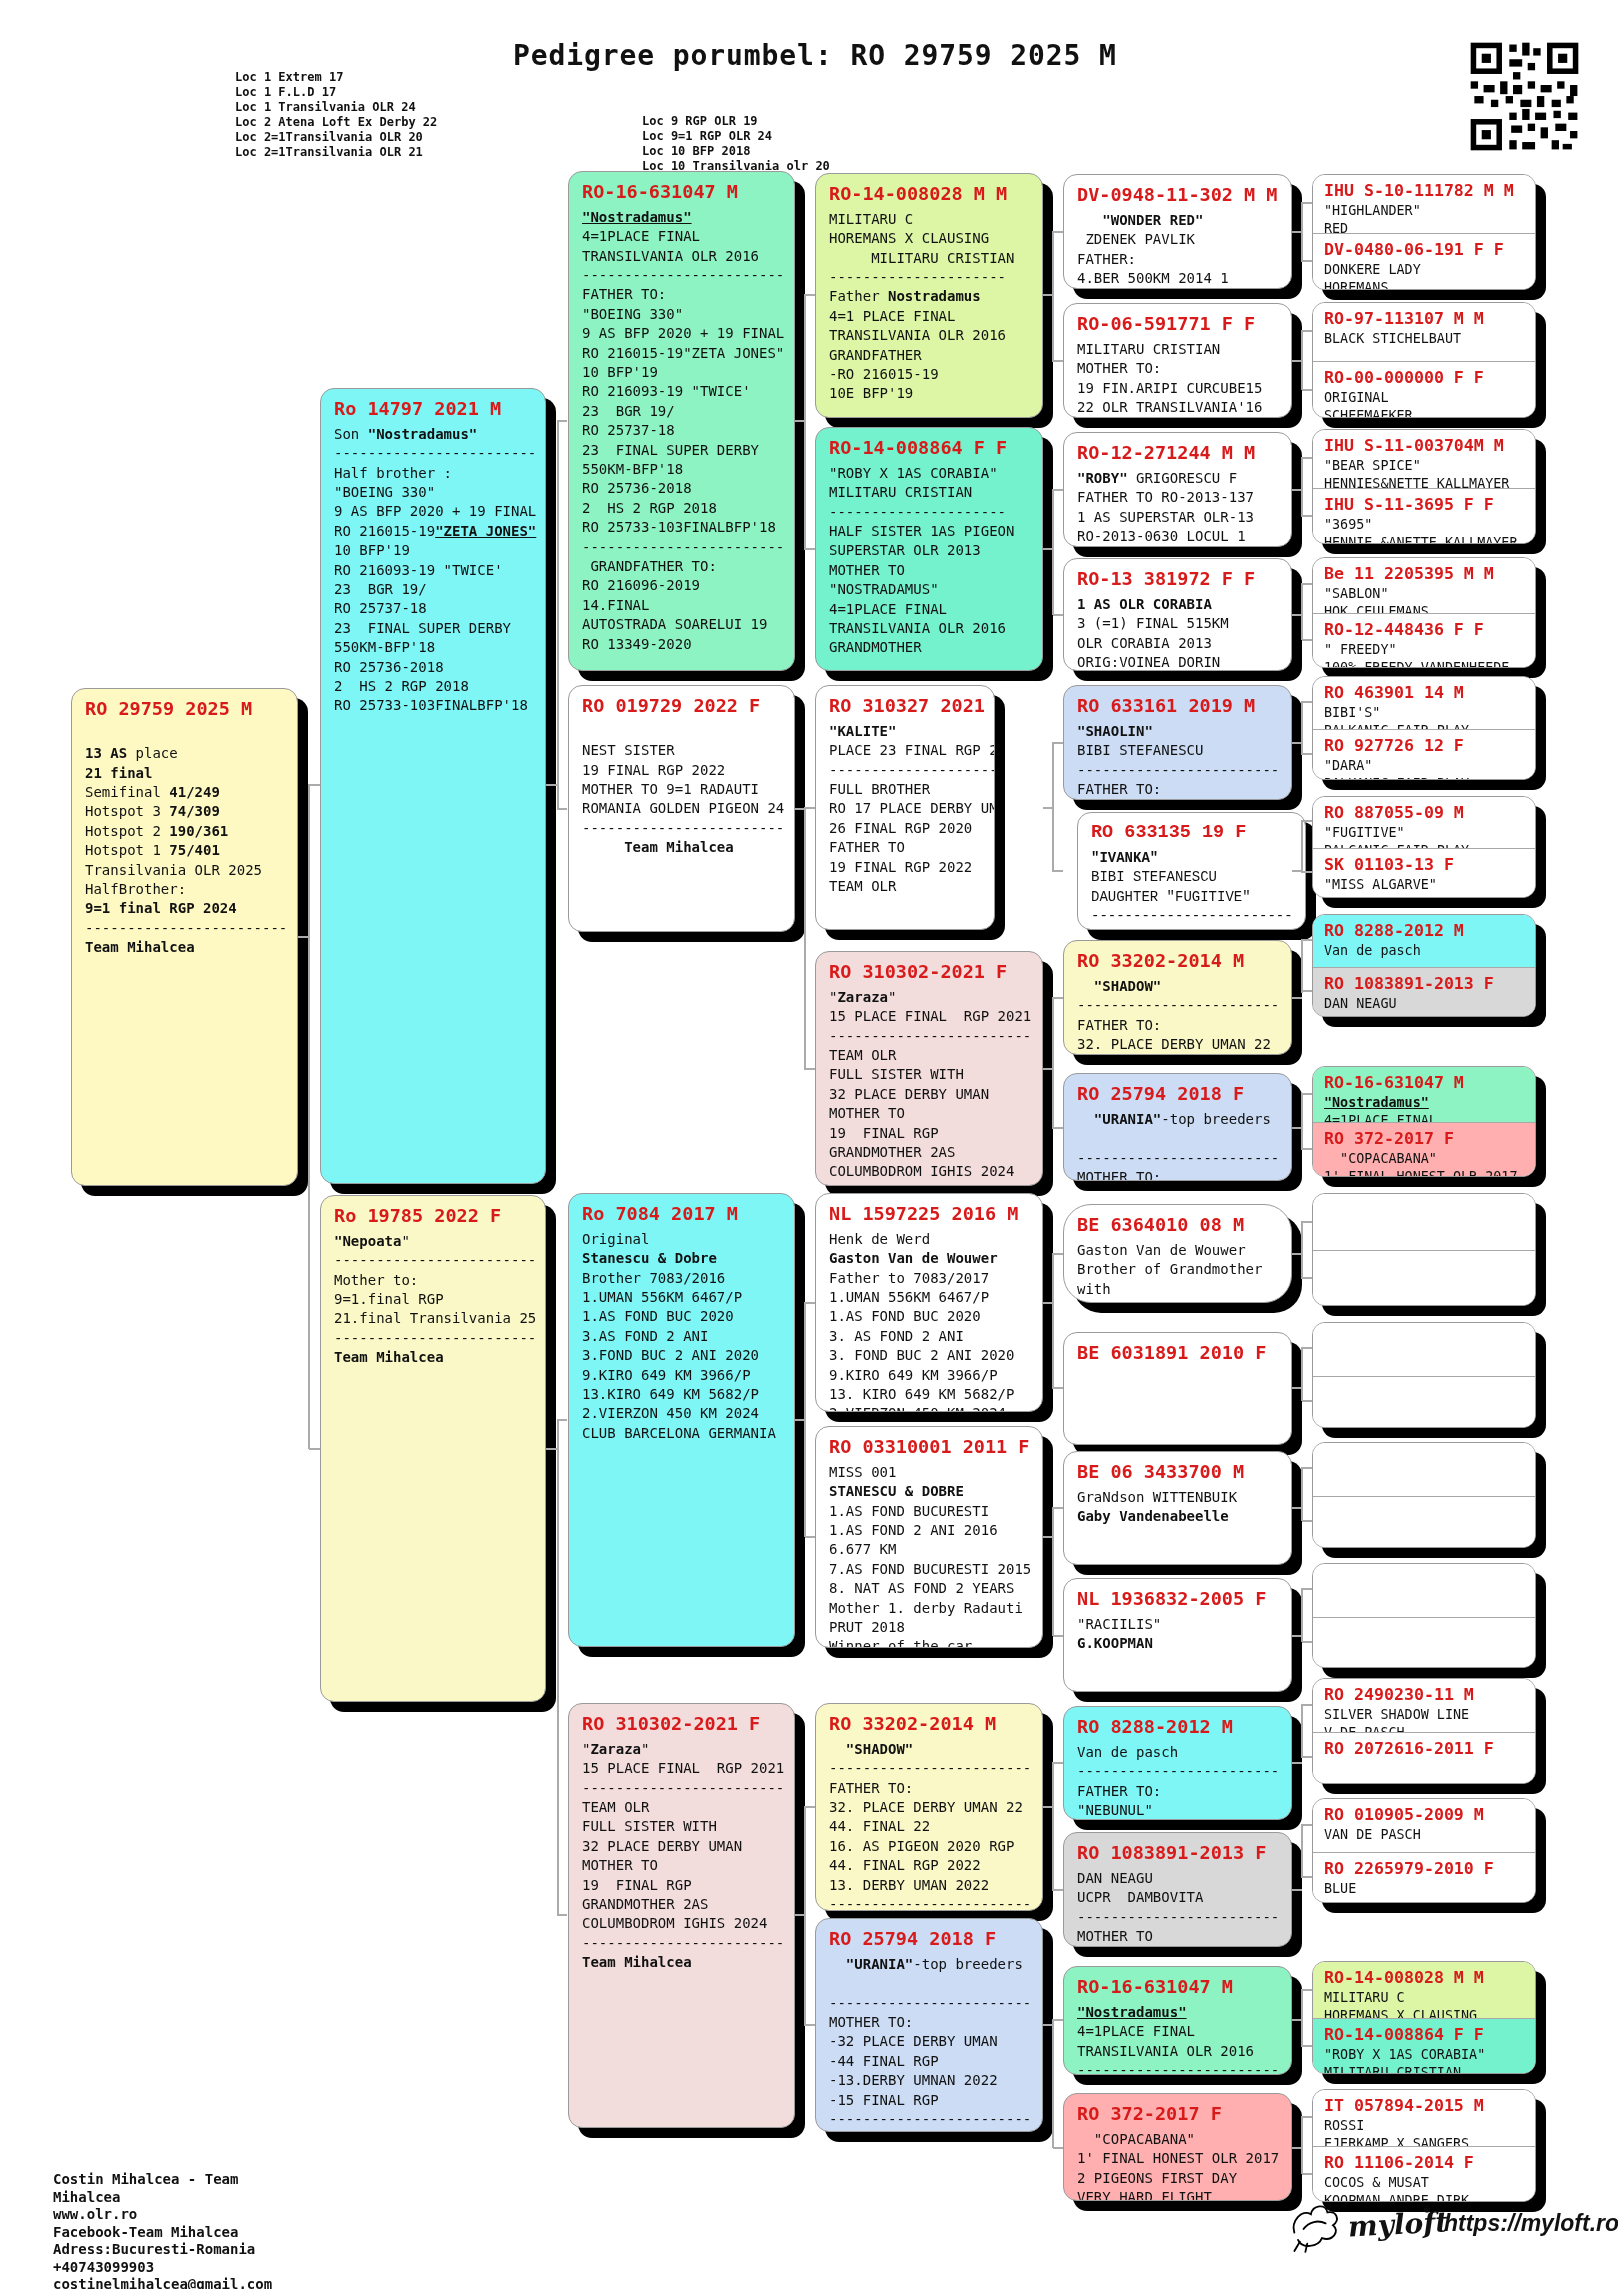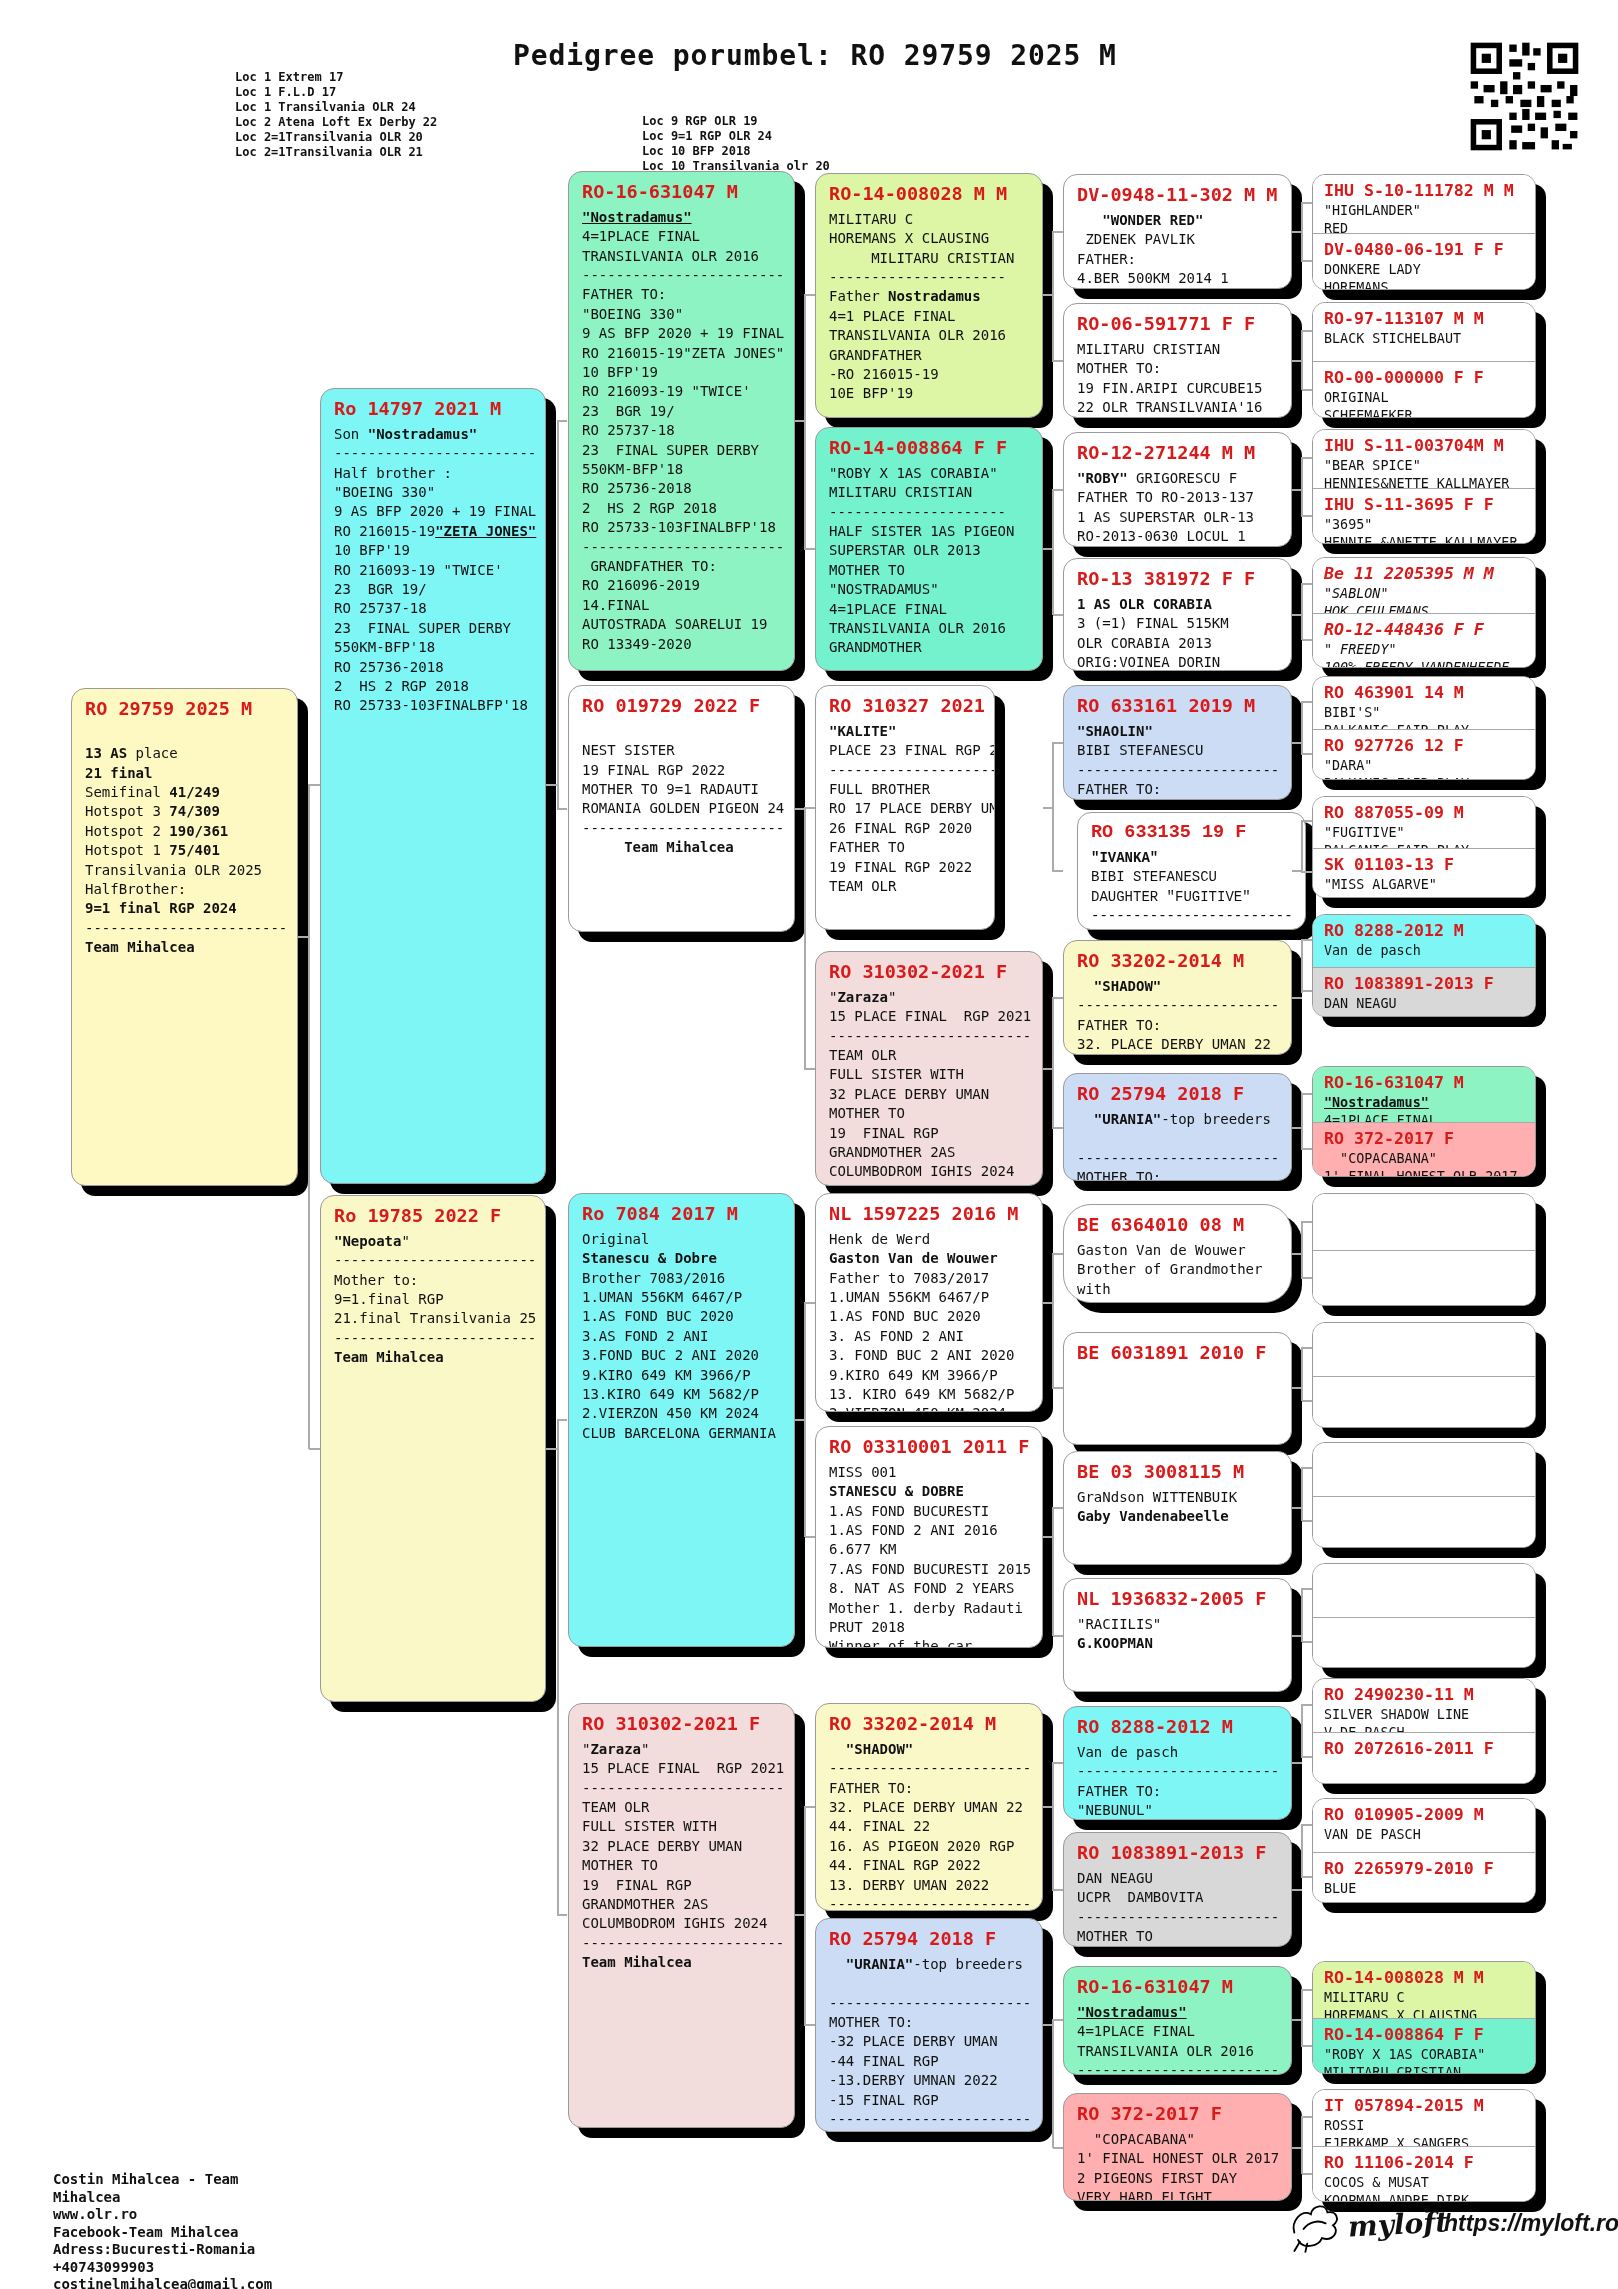--- a/index.html
+++ b/index.html
@@ -192,21 +192,21 @@
       </div>
       <div class="pbox" style="left: 1063px; top: 1204px; width: 229px; height: 99px; background: rgb(255, 255, 255); border-radius: 28px;">
         <div class="btitle">BE 6364010 08 M</div>
         <div class="bbody">Gaston Van de Wouwer<br>Brother of Grandmother<br>with<br>1.Nat Bourges 2012</div>
       </div>
       <div class="pbox" style="left: 1063px; top: 1332px; width: 229px; height: 113px; background: rgb(255, 255, 255);">
         <div class="btitle">BE 6031891 2010 F</div>
         <div class="bbody"></div>
       </div>
       <div class="pbox" style="left: 1063px; top: 1451px; width: 229px; height: 114px; background: rgb(255, 255, 255);">
-        <div class="btitle">BE 03 3008115 M</div>
+        <div class="btitle">BE 06 3433700 M</div>
         <div class="bbody">GraNdson WITTENBUIK<br><b>Gaby Vandenabeelle</b></div>
       </div>
       <div class="pbox" style="left: 1063px; top: 1578px; width: 229px; height: 114px; background: rgb(255, 255, 255);">
         <div class="btitle">NL 1936832-2005 F</div>
         <div class="bbody">"RACIILIS"<br><b>G.KOOPMAN</b></div>
       </div>
       <div class="pbox" style="left: 1063px; top: 1706px; width: 229px; height: 114px; background: rgb(126, 246, 246);">
         <div class="btitle">RO 8288-2012 M</div>
         <div class="bbody">Van de pasch<br>------------------------<br>FATHER TO:<br>"NEBUNUL"</div>
       </div>
@@ -245,21 +245,21 @@
       <div class="pair" style="left: 1312px; top: 429px; width: 224px; height: 115px; background: rgb(255, 255, 255);">
         <div class="half" style="height: 58px; background: rgb(255, 255, 255);">
           <div class="btitle">IHU S-11-003704M M</div>
           <div class="bbody">"BEAR SPICE"<br>HENNIES&amp;NETTE KALLMAYER</div>
         </div>
         <div class="half" style="height: 58px; background: rgb(255, 255, 255);">
           <div class="btitle">IHU S-11-3695 F F</div>
           <div class="bbody">"3695"<br>HENNIE &amp;ANETTE KALLMAYER</div>
         </div>
       </div>
-      <div class="pair" style="left: 1312px; top: 557px; width: 224px; height: 111px; background: rgb(255, 255, 255); font-style: italic;">
+      <div class="pair" style="left: 1312px; top: 557px; width: 224px; height: 111px; background: rgb(255, 255, 255);">
         <div class="half" style="height: 55px; background: rgb(255, 255, 255);">
           <div class="btitle">Be 11 2205395 M M</div>
           <div class="bbody">"SABLON"<br>HOK CEULEMANS</div>
         </div>
         <div class="half" style="height: 55px; background: rgb(255, 255, 255);">
           <div class="btitle">RO-12-448436 F F</div>
           <div class="bbody">" FREEDY"<br>100% FREEDY VANDENHEEDE</div>
         </div>
       </div>
       <div class="pair" style="left: 1312px; top: 676px; width: 224px; height: 104px; background: rgb(255, 255, 255);">

